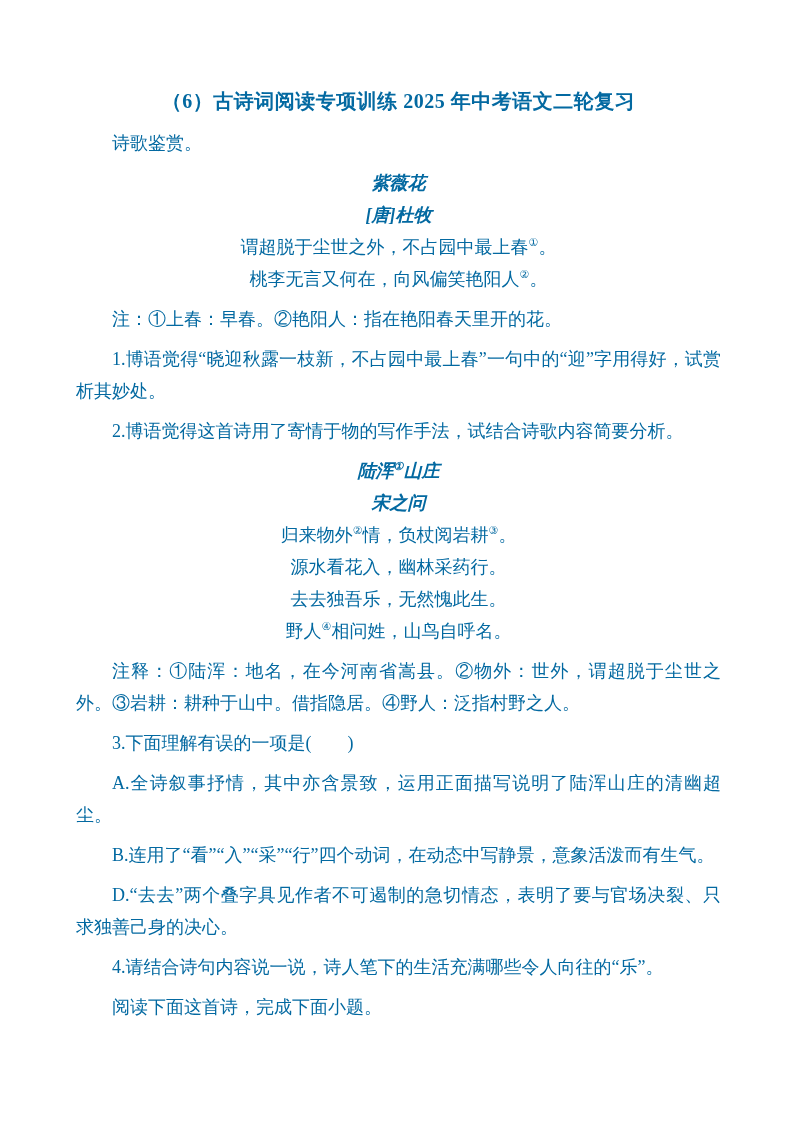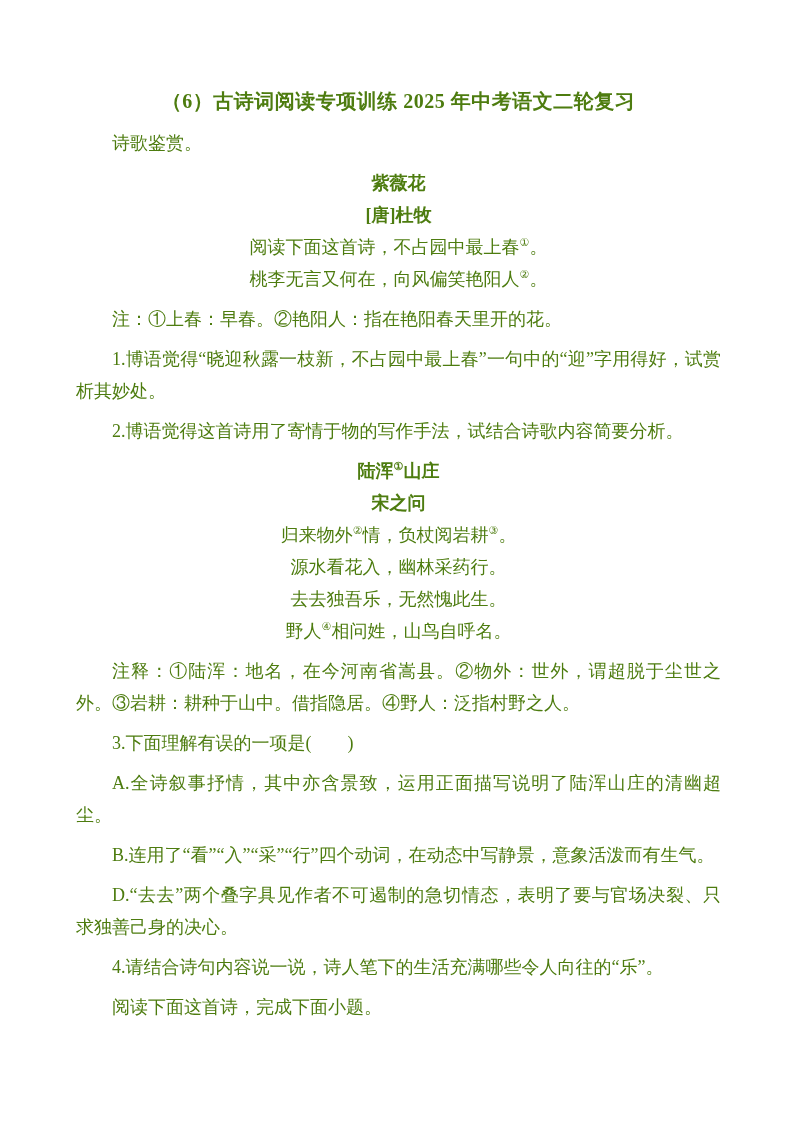--- a/index.html
+++ b/index.html
@@ -7,58 +7,58 @@
     position: relative;
     width: 793px;
     height: 1122px;
     margin: 0 auto;
     background: #ffffff;
     box-sizing: border-box;
     padding: 84px 64px 40px 68px;
     font-family: "Liberation Serif", "DejaVu Serif", serif;
     font-size: 18px;
     line-height: 32px;
-    color: #4d7c0f;
+    color: #0369a1;
     overflow: hidden;
   }
   .doc-title {
     font-size: 20px;
     font-weight: bold;
     text-align: center;
     margin: 0 0 9px 0;
     line-height: 34px;
     letter-spacing: 0.5px;
   }
   p { margin: 8px; }
   .indent {
     text-indent: 2em;
     text-align: justify;
     text-justify: inter-ideograph;
   }
   .center { text-align: center; }
-  .bold { font-weight: bold; }
+  .bold { font-weight: bold; font-style: italic; }
   sup {
     font-size: 11px;
     line-height: 0;
     vertical-align: super;
   }
 </style>
 </head>
 <body>
 
 <div class="page">
 
   <h1 class="doc-title">（6）古诗词阅读专项训练 2025 年中考语文二轮复习</h1>
 
   <p class="indent">诗歌鉴赏。</p>
 
   <div class="center bold">紫薇花</div>
   <div class="center bold">[唐]杜牧</div>
 
-  <div class="center"><span>阅读下面这首诗，不占园中最上春</span><sup>①</sup><span>。</span></div>
+  <div class="center"><span>谓超脱于尘世之外，不占园中最上春</span><sup>①</sup><span>。</span></div>
 
   <div class="center"><span>桃李无言又何在，向风偏笑艳阳人</span><sup>②</sup><span>。</span></div>
 
   <p class="indent">注：①上春：早春。②艳阳人：指在艳阳春天里开的花。</p>
   <p class="indent">1.博语觉得“晓迎秋露一枝新，不占园中最上春”一句中的“迎”字用得好，试赏析其妙处。</p>
   <p class="indent">2.博语觉得这首诗用了寄情于物的写作手法，试结合诗歌内容简要分析。</p>
 
 
   <div class="center bold"><span>陆浑</span><sup>①</sup><span>山庄</span></div>
 

